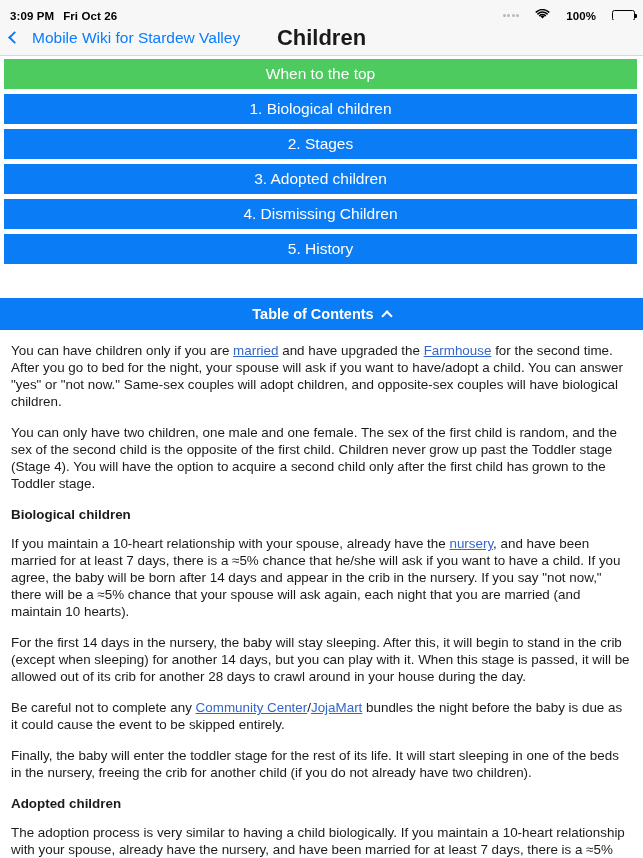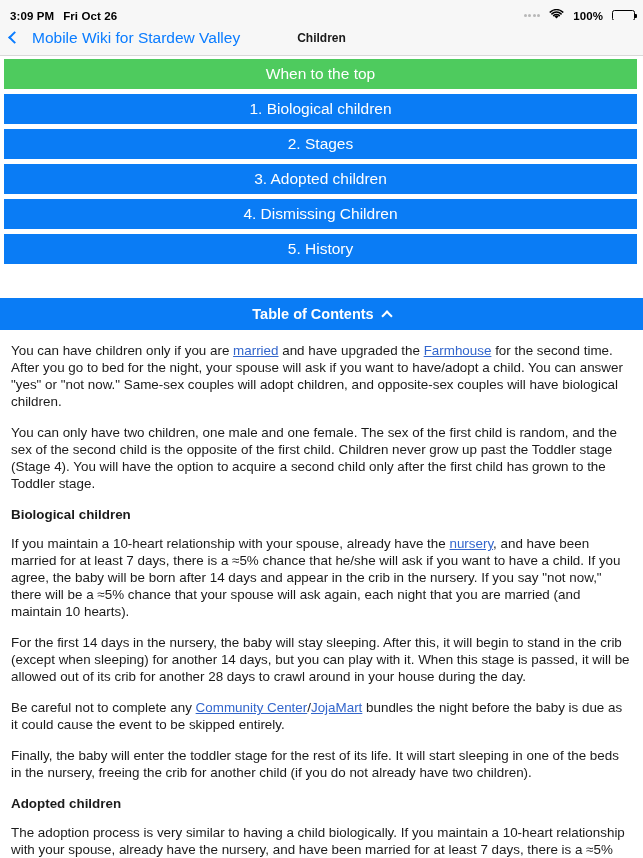--- a/index.html
+++ b/index.html
@@ -23,21 +23,21 @@
     font-size: 11.5px;
     font-weight: 700;
     color: #000;
     letter-spacing: 0.1px;
   }
   .status-left { display: flex; align-items: center; gap: 9px; }
   .status-right {
     margin-left: auto;
     display: flex;
     align-items: center;
-    gap: 9px;
+    gap: 16px;
   }
   .signal-dots { display: flex; align-items: flex-end; gap: 1.5px; }
   .signal-dots i {
     display: block;
     width: 3px; height: 3px;
     border-radius: 50%;
     background: #b8b8b8;
   }
   .wifi-icon { display: block; }
   .batt-pct { font-size: 11.5px; font-weight: 700; }
@@ -83,21 +83,21 @@
     width: 9px; height: 9px;
     border-left: 2.3px solid #0a7cff;
     border-bottom: 2.3px solid #0a7cff;
     transform: rotate(45deg);
     margin-right: 1px;
   }
   .nav-title {
     position: absolute;
     left: 0; right: 0;
     text-align: center;
-    font-size: 12px;
+    font-size: 22px;
     font-weight: 700;
     color: #1a1a1a;
     pointer-events: none;
   }
 
   
   .quicknav { padding: 3px 0 0 0; background: #fff; }
   .qn-btn {
     display: block;
     margin: 0 6px 5px 4px;

